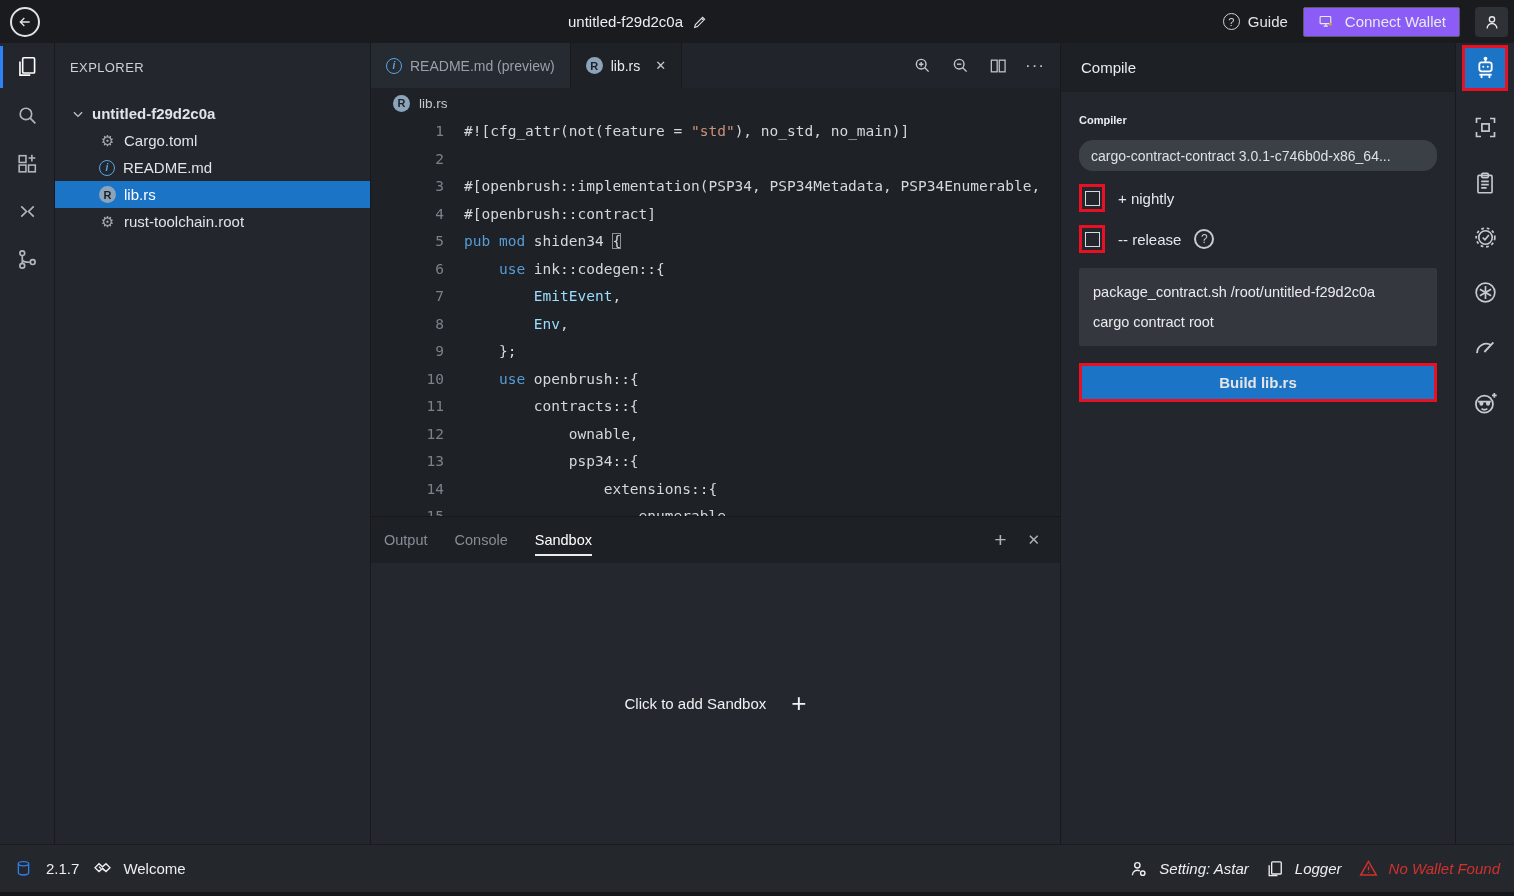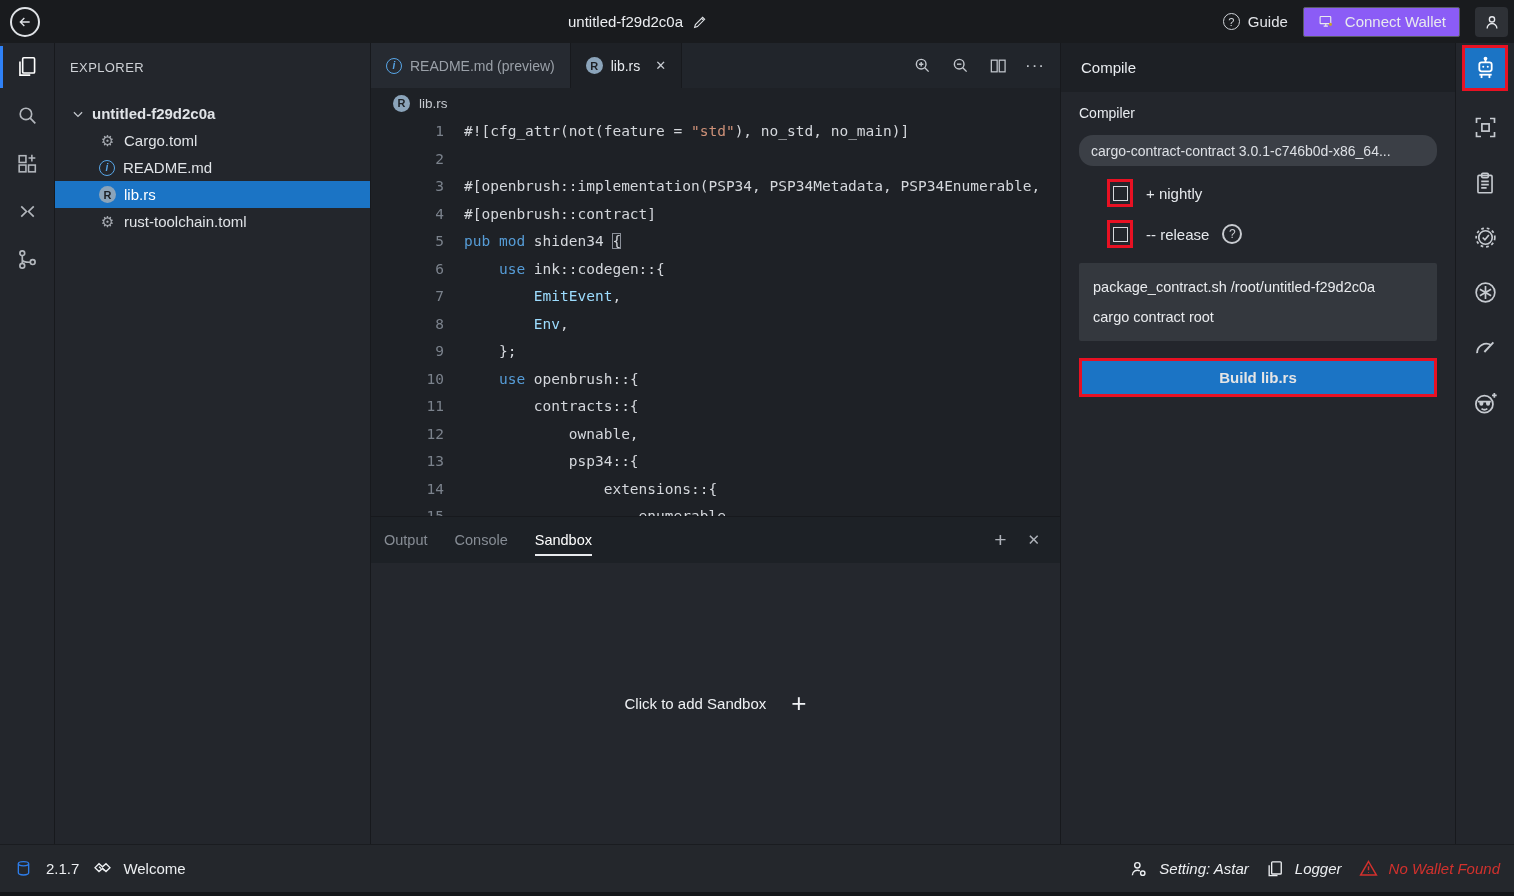--- a/index.html
+++ b/index.html
@@ -66,23 +66,23 @@
   .pactions > * { cursor:pointer; }
   .pplus { font-size:21px; font-weight:200; }
   .pclose { font-size:15px; }
   .pcontent { flex:1; display:flex; align-items:center; justify-content:center; gap:25px; color:#eff1f4; font-size:15px; cursor:pointer; }
   .bigplus { font-size:26px; font-weight:200; color:#eff1f4; }
 
   
   .rpanel { position:absolute; left:1060px; top:43px; width:395px; height:801px; background:#23262c; border-left:1px solid #17191d; }
   .rp-header { height:49px; background:#1d2025; display:flex; align-items:center; padding-left:20px; font-size:15px; color:#e9ecf0; }
   .rp-body { padding:13px 18px 0 18px; }
-  .rp-label { font-size:14px; font-weight:normal; color:#e9ecf0; }
+  .rp-label { font-size:11px; font-weight:bold; color:#e9ecf0; margin-top:9px; }
   .rp-select { margin-top:14px; height:31px; background:#3b3f46; border-radius:14px; display:flex; align-items:center; padding:0 12px; font-size:14px; color:#dde0e5; white-space:nowrap; overflow:hidden; cursor:pointer; }
-  .chk-row { display:flex; align-items:center; gap:13px; margin-top:13px; font-size:15px; color:#e5e8ec;margin-left:28px; }
+  .chk-row { display:flex; align-items:center; gap:13px; margin-top:13px; font-size:15px; color:#e5e8ec; }
   .chk-annot { width:26px; height:28px; border:3px solid var(--annotation_red); display:flex; align-items:center; justify-content:center; flex:none; }
   .chk { width:15px; height:15px; border:1px solid #d6d9dd; cursor:pointer; }
   .q20 { width:20px; height:20px; border:2px solid #c8cbd0; border-radius:50%; font-size:12px; display:flex; align-items:center; justify-content:center; color:#c8cbd0; cursor:pointer; }
   .cmdbox { margin-top:15px; background:#34383e; border-radius:2px; padding:9px 14px; font-size:14.5px; color:#e9ebee; line-height:30px; }
   .build-wrap { margin-top:17px; border:3px solid var(--annotation_red); }
   .build-btn { height:33px; width:100%; background:var(--accent_blue); color:#e5e5e5; font-size:15px; font-weight:bold; display:flex; align-items:center; justify-content:center; cursor:pointer; }
 
   
   .activity-right { position:absolute; left:1455px; top:43px; width:59px; height:801px; background:#23262c; border-left:1px solid #17191d; display:flex; flex-direction:column; align-items:center; }
   .robot-tile { margin-top:2px; width:46px; height:46px; background:var(--accent_blue); border:3px solid var(--annotation_red); display:flex; align-items:center; justify-content:center; color:#ffffff; cursor:pointer; flex:none; }
@@ -190,21 +190,21 @@
           <div class="trow">
             <span class="fi-info">i</span>
             <span>README.md</span>
           </div>
           <div class="trow selected">
             <span class="fi-rust">R</span>
             <span>lib.rs</span>
           </div>
           <div class="trow">
             <span class="fi-gear">⚙</span>
-            <span>rust-toolchain.toml</span>
+            <span>rust-toolchain.root</span>
           </div>
         </div>
     </div>
   </div>
 
   <div class="editor">
     <div class="tabbar">
       <div style="display:flex">
           <div class="tab">
             <span class="fi-info">i</span>

